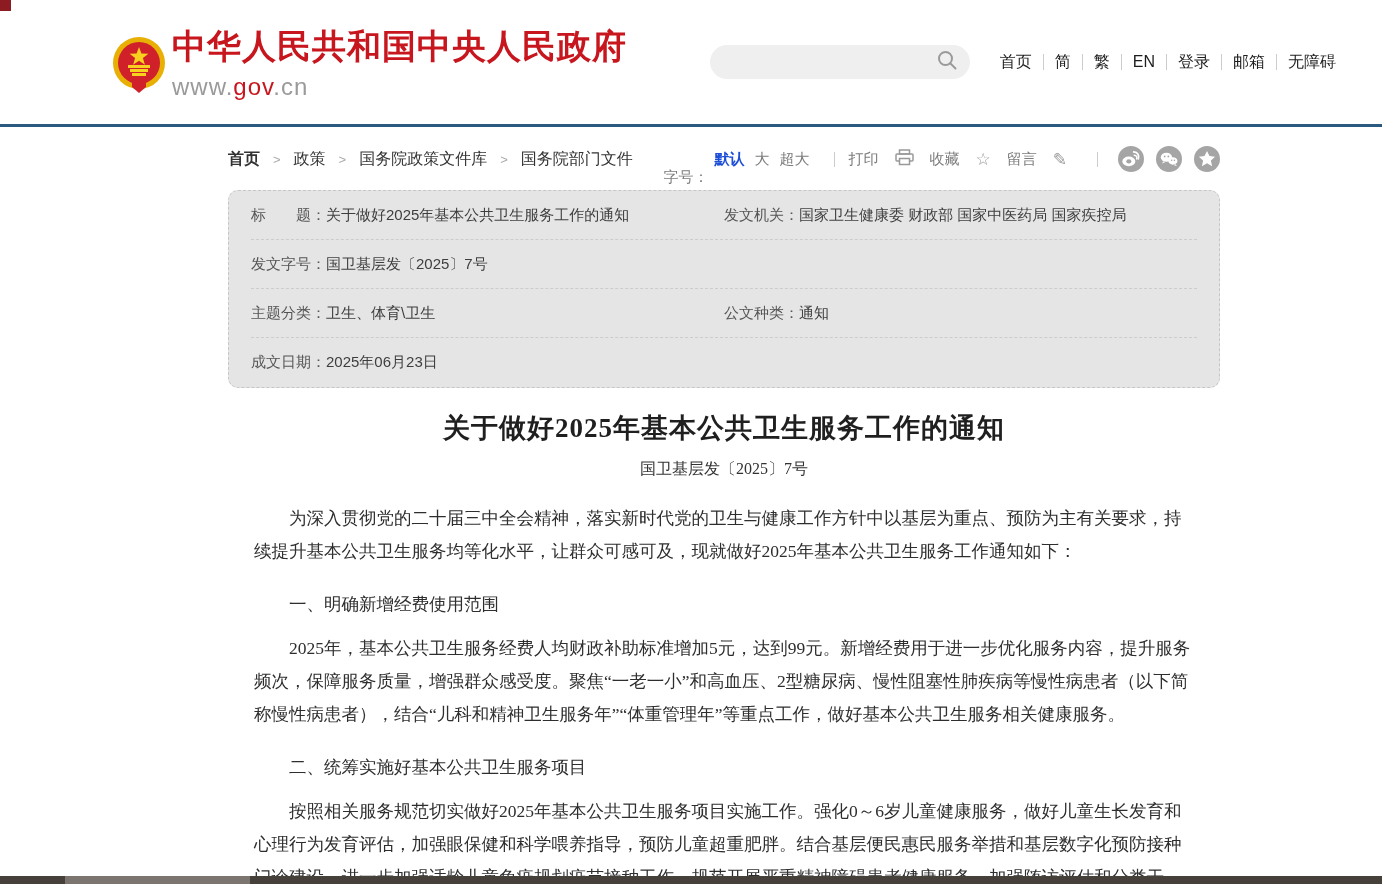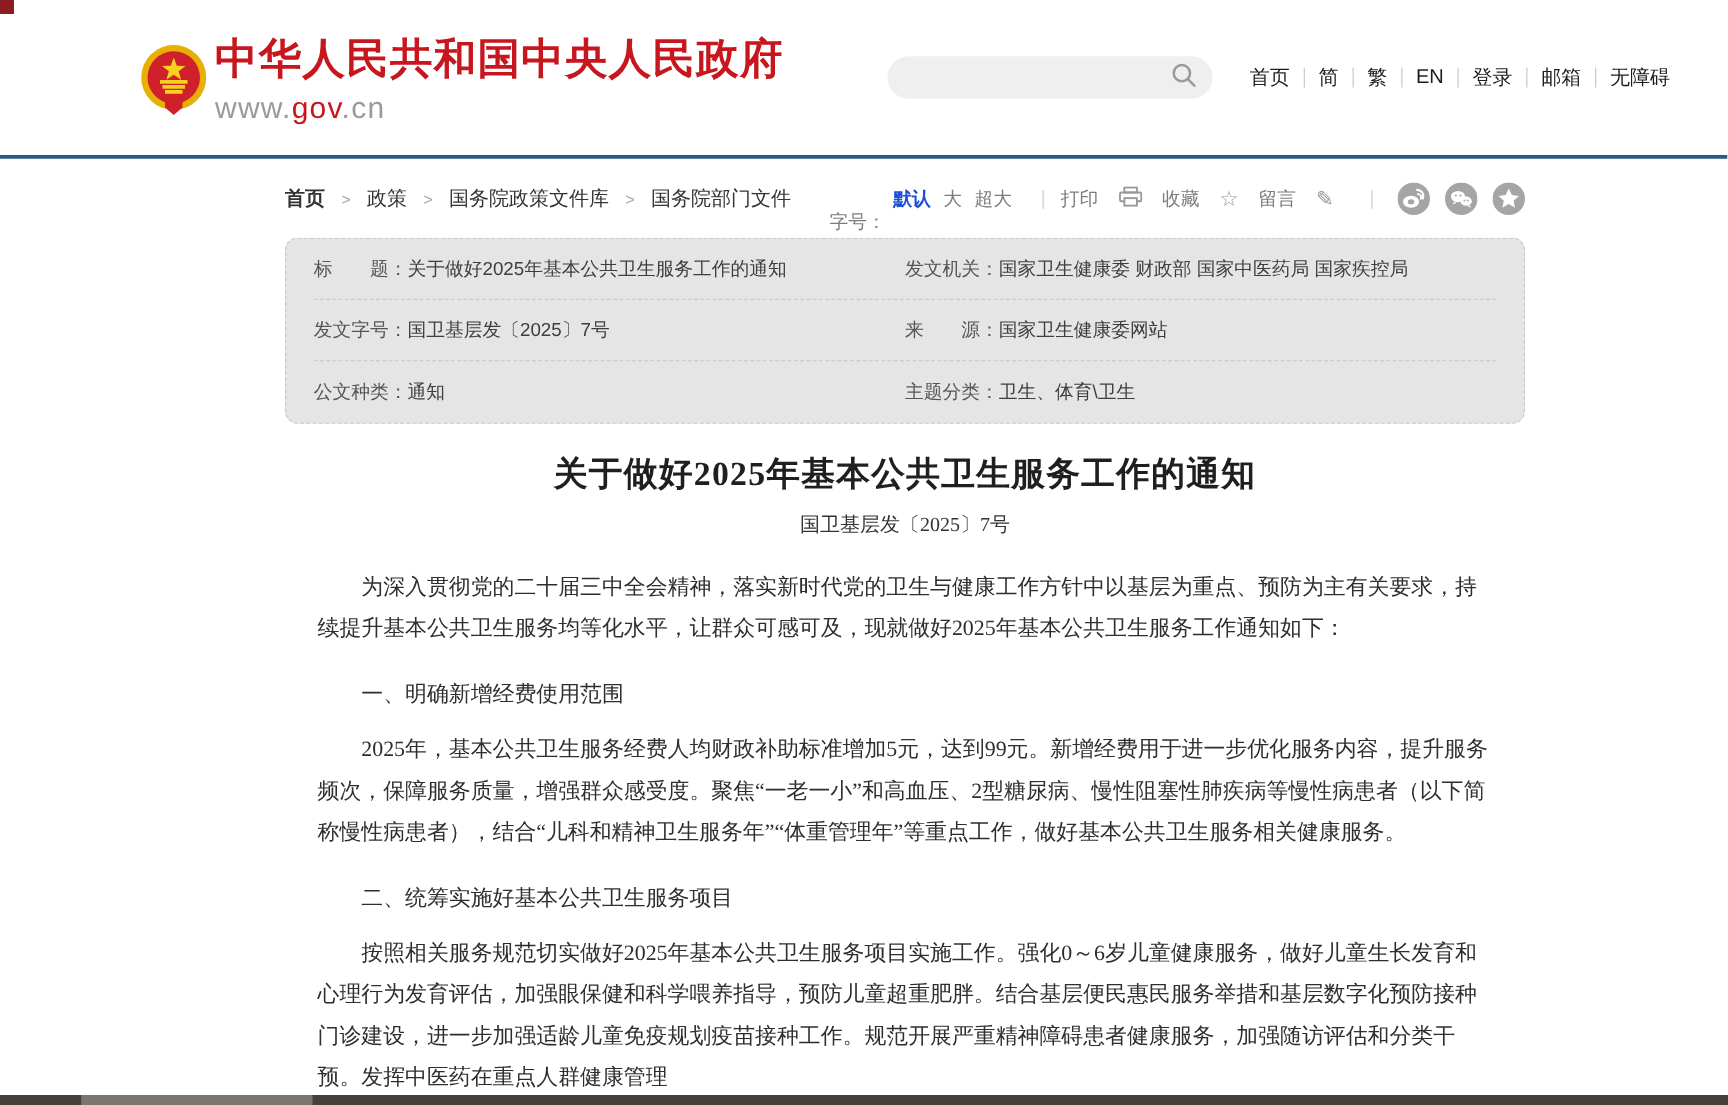--- a/index.html
+++ b/index.html
@@ -198,33 +198,35 @@
       <div class="meta-cell">
         <span class="meta-label">发文机关：</span>
         <span class="meta-value">国家卫生健康委 财政部 国家中医药局 国家疾控局</span>
       </div>
     </div>
     <div class="meta-row">
       <div class="meta-cell">
         <span class="meta-label">发文字号：</span>
         <span class="meta-value">国卫基层发〔2025〕7号</span>
       </div>
-      <div class="meta-cell">
-        <span class="meta-label">来　　源：</span>
-        <span class="meta-value">国家卫生健康委网站</span>
-      </div>
-    </div>
-    <div class="meta-row">
+    </div>
+    <div class="meta-row">
+      <div class="meta-cell">
+        <span class="meta-label">主题分类：</span>
+        <span class="meta-value">卫生、体育\卫生</span>
+      </div>
       <div class="meta-cell">
         <span class="meta-label">公文种类：</span>
         <span class="meta-value">通知</span>
       </div>
-      <div class="meta-cell">
-        <span class="meta-label">主题分类：</span>
-        <span class="meta-value">卫生、体育\卫生</span>
+    </div>
+    <div class="meta-row">
+      <div class="meta-cell">
+        <span class="meta-label">成文日期：</span>
+        <span class="meta-value">2025年06月23日</span>
       </div>
     </div>
   </div>
 
   <div class="article">
     <div class="article-title">关于做好2025年基本公共卫生服务工作的通知</div>
     <div class="article-docno">国卫基层发〔2025〕7号</div>
     <div class="article-body">
       <p class="indent">为深入贯彻党的二十届三中全会精神，落实新时代党的卫生与健康工作方针中以基层为重点、预防为主有关要求，持续提升基本公共卫生服务均等化水平，让群众可感可及，现就做好2025年基本公共卫生服务工作通知如下：</p>
       <p class="section-heading">一、明确新增经费使用范围</p>

